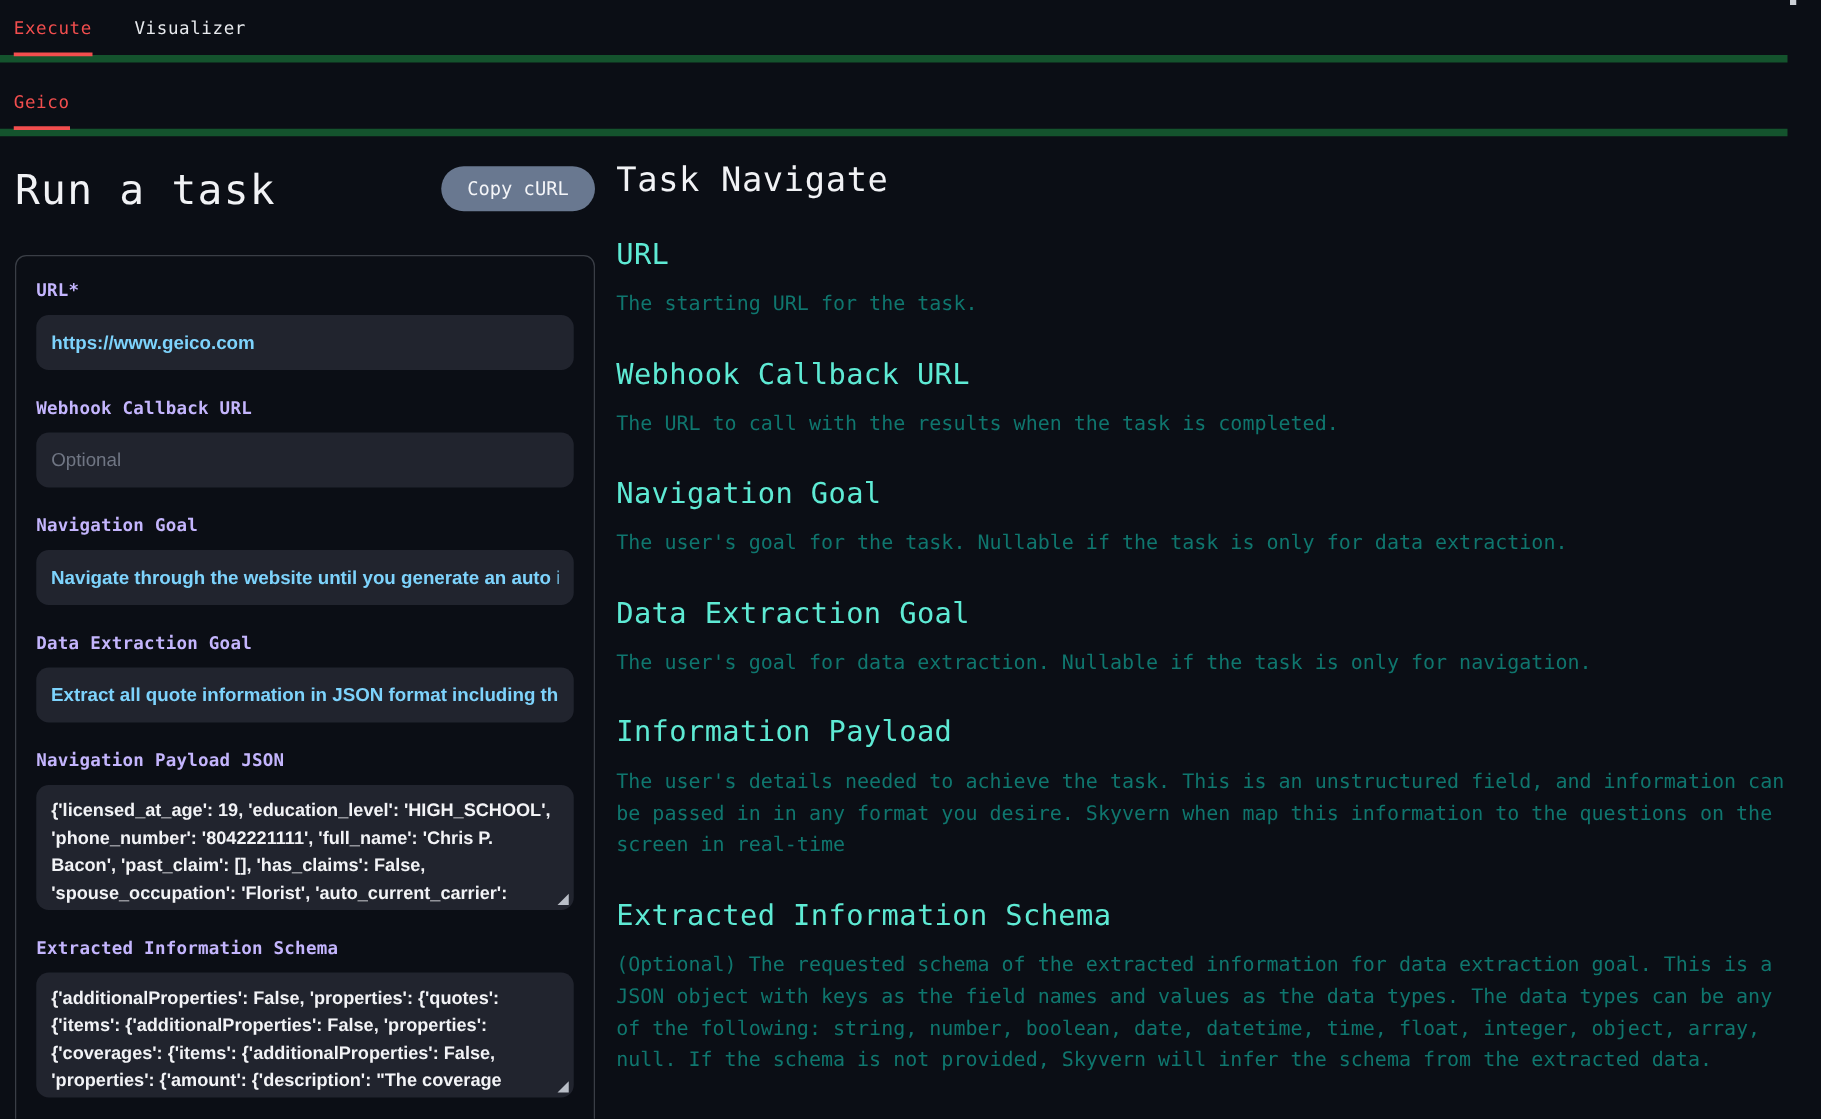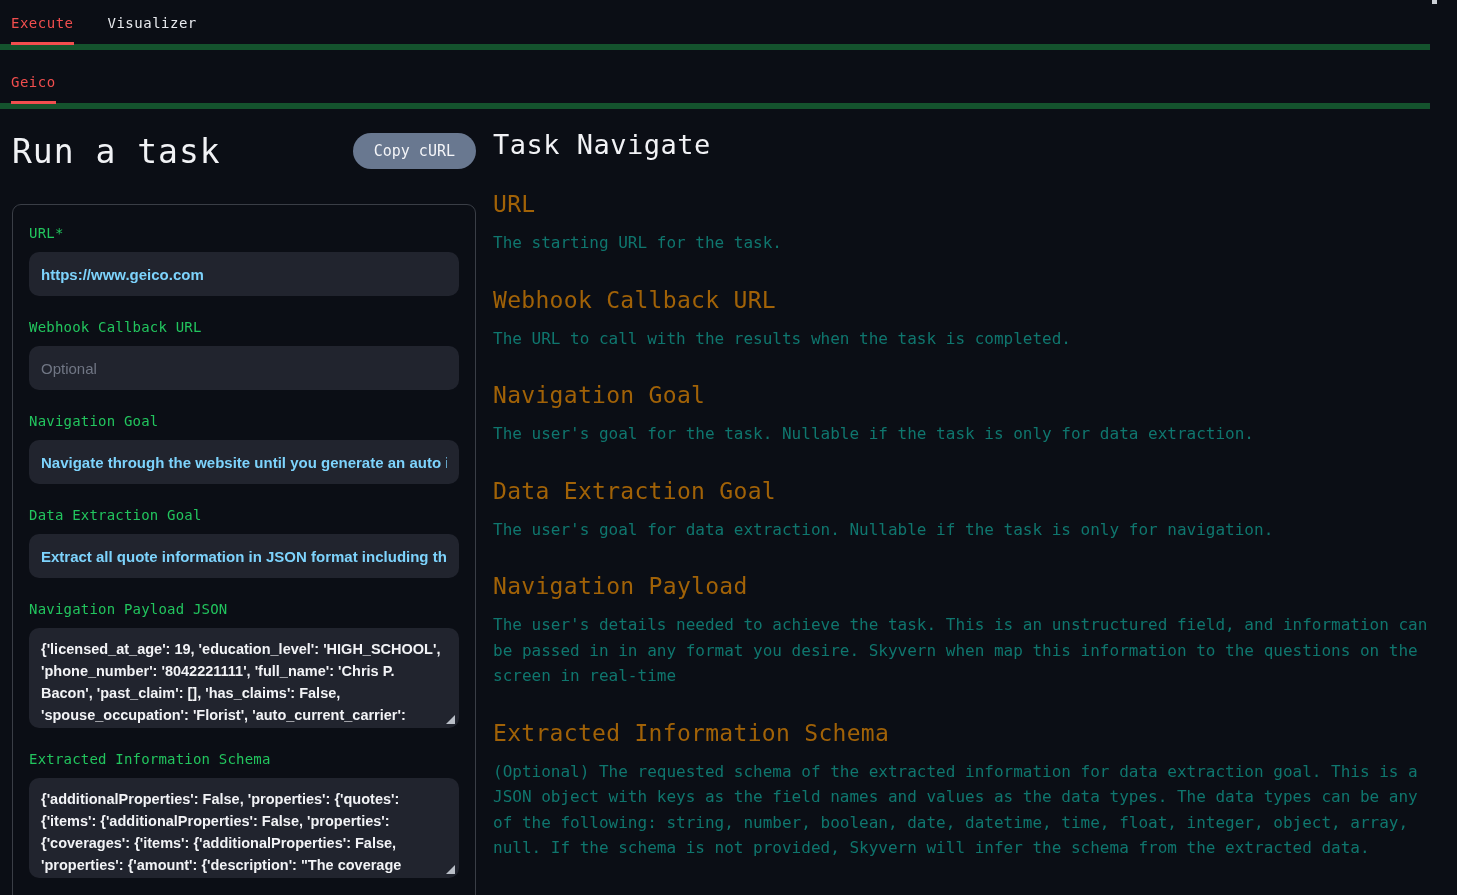--- a/index.html
+++ b/index.html
@@ -74,23 +74,24 @@
     width:464px;
     border:1px solid #3a3e46;
     border-radius:9px;
     padding:20px 16px 24px 16px;
     height:760px; 
   }
   .field { margin-bottom:23px; }
   .field-label {
     display:block;
     font-size:14px;
-    color:#22c55e;
+    color:#c4b5fd;
     margin-bottom:11px;
     letter-spacing:.2px;
+    font-weight:bold;
   }
   .text-input {
     width:100%;
     height:44px;
     background:#21242e;
     border:none;
     border-radius:10px;
     padding:0 12px;
     color:#7dd3fc;
     font-family:"Liberation Sans", sans-serif;
@@ -145,21 +146,21 @@
     font-size:27px;
     font-weight:400;
     letter-spacing:.5px;
     color:#f1f2f5;
   }
   .doc-heading {
     margin-top:31px;
     font-size:23px;
     font-weight:400;
     letter-spacing:.3px;
-    color:#a16207;
+    color:#5eead4;
   }
   .doc-body {
     margin-top:13px;
     font-size:16px;
     line-height:25.5px;
     color:#0f766e;
   }
   
   .scroll-thumb {
     position:absolute;
@@ -238,21 +239,21 @@
 
     <h3 class="doc-heading">Webhook Callback URL</h3>
     <p class="doc-body">The URL to call with the results when the task is completed.</p>
 
     <h3 class="doc-heading">Navigation Goal</h3>
     <p class="doc-body">The user's goal for the task. Nullable if the task is only for data extraction.</p>
 
     <h3 class="doc-heading">Data Extraction Goal</h3>
     <p class="doc-body">The user's goal for data extraction. Nullable if the task is only for navigation.</p>
 
-    <h3 class="doc-heading">Navigation Payload</h3>
+    <h3 class="doc-heading">Information Payload</h3>
     <p class="doc-body">The user's details needed to achieve the task. This is an unstructured field, and information can be passed in in any format you desire. Skyvern when map this information to the questions on the screen in real-time</p>
 
     <h3 class="doc-heading">Extracted Information Schema</h3>
     <p class="doc-body">(Optional) The requested schema of the extracted information for data extraction goal. This is a JSON object with keys as the field names and values as the data types. The data types can be any of the following: string, number, boolean, date, datetime, time, float, integer, object, array, null. If the schema is not provided, Skyvern will infer the schema from the extracted data.</p>
   </section>
 
 </main>
 
 <div class="scroll-thumb"></div>
 

